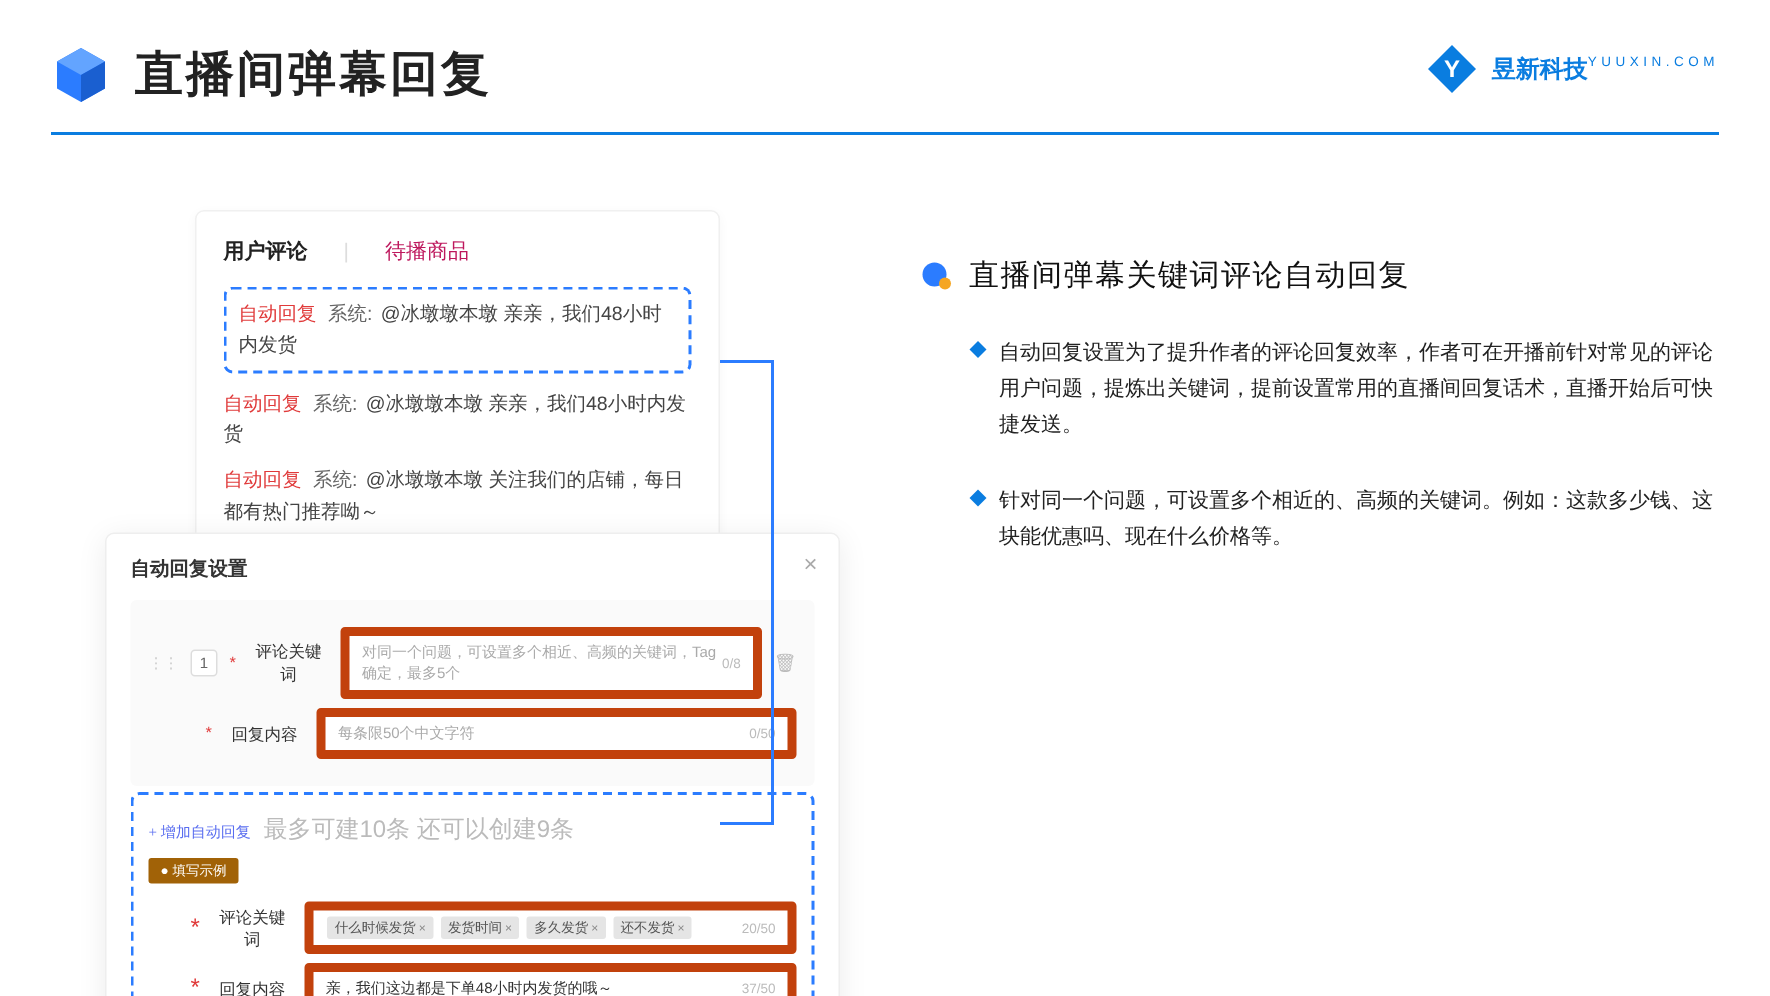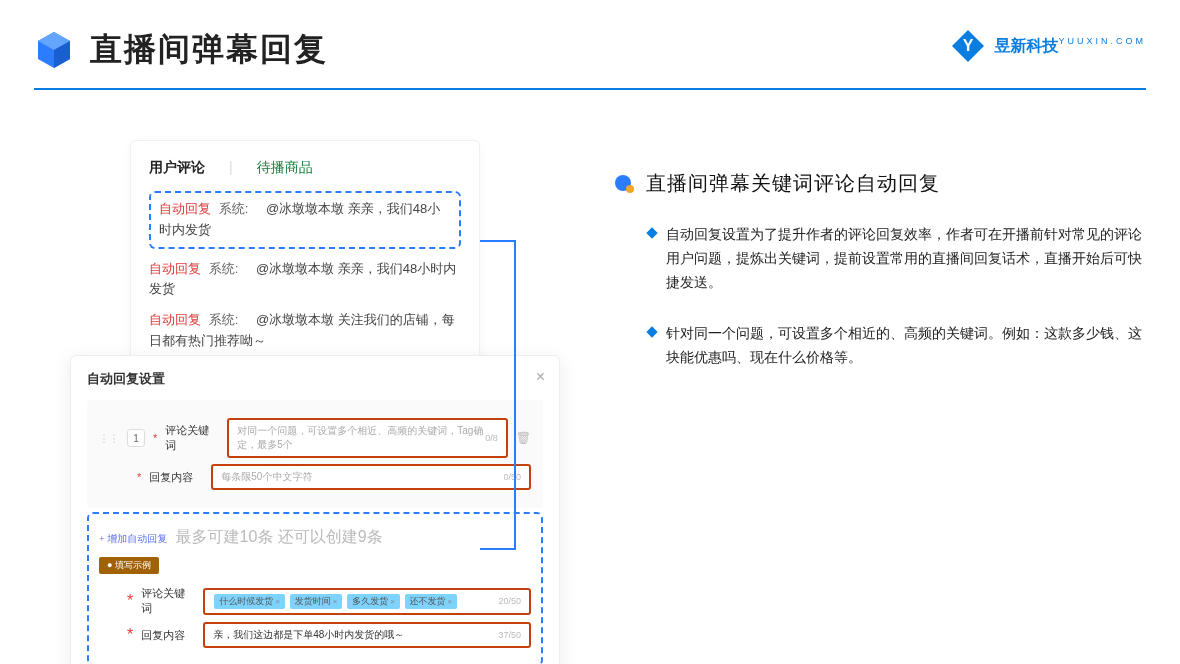--- a/index.html
+++ b/index.html
@@ -13,46 +13,46 @@
 .brand-icon { width:36px; height:36px; }
 .brand-text { display:flex; flex-direction:row; }
 .brand-name { font-size:16px; font-weight:600; color:#0a7de0; }
 .brand-url { font-size:9px; color:#0a7de0; letter-spacing:3px; }
 .header-rule { position:absolute; top:88px; left:34px; right:34px; height:2px; background:#0a7de0; }
 
 
 .mock-wrap { position:absolute; top:140px; left:70px; width:480px; }
 .comment-panel { position:relative; width:350px; margin-left:60px; background:#fff; border:1px solid #f0f0f0; border-radius:6px; padding:18px 18px 18px 18px; min-height:200px; box-shadow:0 2px 8px rgba(0,0,0,.04);}
 .tabs { display:flex; gap:24px; font-size:14px; margin-bottom:14px; }
-.tab { color:#15803d; }
+.tab { color:#be185d; }
 .tab.active { color:#222; font-weight:600; }
 .tab-sep { color:#ddd; }
 .comment-row { font-size:13px; color:#444; margin:10px 0; line-height:1.6; }
 .auto-tag { color:#e03a3a; margin-right:4px; }
-.sys-tag { color:#666; margin-right:14px; }
+.sys-tag { color:#666; margin-right:2px; }
 .highlight-box { border:2px dashed #2b7cff; border-radius:6px; padding:6px 8px; margin:6px 0; }
 
 
 .modal { position:absolute; top:355px; left:70px; width:490px; background:#fff; border:1px solid #eee; border-radius:6px; box-shadow:0 4px 20px rgba(0,0,0,.08); padding:14px 16px 14px 16px; }
 .modal-title { font-size:13px; font-weight:600; color:#333; margin-bottom:12px; }
 .close-x { position:absolute; top:12px; right:14px; color:#aaa; font-size:16px; cursor:pointer; }
 .form-section { background:#fafafa; border-radius:4px; padding:12px; font-size:11px; color:#555; }
 .form-row { display:flex; align-items:center; gap:8px; margin:6px 0; }
 .drag-dots { color:#ccc; font-size:10px; }
 .num-badge { width:18px; height:18px; border:1px solid #ddd; background:#fff; border-radius:3px; font-size:10px; display:flex; align-items:center; justify-content:center; color:#666; }
 .req-dot { color:#e03a3a; }
-.field-label { font-size:11px; color:#333; width:54px; flex-shrink:0; }
-.input-box { flex:1; border:2px solid #c2410c; background:#fff; border-radius:3px; padding:4px 8px; font-size:10px; color:#aaa; display:flex; align-items:center; justify-content:space-between; min-height:22px;}
+.field-label { font-size:11px; color:#333; width:54px; flex-shrink:0;text-align:center; }
+.input-box { flex:1; border:6px solid #c2410c; background:#fff; border-radius:3px; padding:4px 8px; font-size:10px; color:#aaa; display:flex; align-items:center; justify-content:space-between; min-height:22px;}
 .input-box .count { color:#bbb; font-size:9px; }
 .trash { color:#bbb; font-size:12px; }
 .add-link { color:#5a6ef0; font-size:10px; margin-top:8px; display:inline-block;font-family:Liberation Serif, serif; }
 .hint { color:#bbb; font-size:16px; margin-left:4px; }
 .example-block { border:2px dashed #2b7cff; border-radius:6px; padding:10px; margin-top:4px; position:relative; }
 .example-badge { background:#a16207; color:#fff; font-size:9px; padding:2px 8px; border-radius:2px; display:inline-block; margin-bottom:6px; }
-.tag-chip { background:#7dd3fc; border-radius:2px; padding:1px 5px; font-size:9px; color:#555; margin:0 1px; display:inline-block; }
+.tag-chip { background:#e5e5e5; border-radius:2px; padding:1px 5px; font-size:9px; color:#555; margin:0 1px; display:inline-block; }
 .tag-chip::after { content:"×"; color:#888; margin-left:2px; font-size:8px;}
 
 
 .right-col { position:absolute; top:170px; left:614px; width:530px; }
 .section-head { display:flex; align-items:center; gap:10px; margin-bottom:26px; }
 .bubble-icon { width:22px; height:22px; position:relative; flex-shrink:0; }
 .section-title { font-size:20px; font-weight:500; color:#111; letter-spacing:1px; }
 .bullet-item { display:flex; gap:10px; margin-bottom:28px; padding-left:34px; }
 .diamond { width:8px; height:8px; background:#0a7de0; transform:rotate(45deg); margin-top:6px; flex-shrink:0; }
 .bullet-text { font-size:14px; color:#222; line-height:1.7; }

